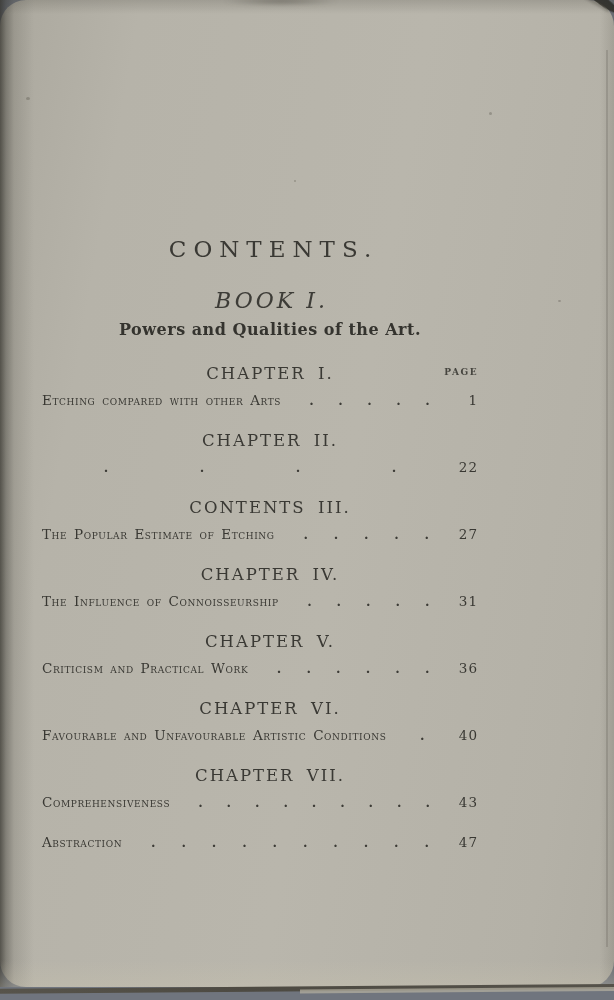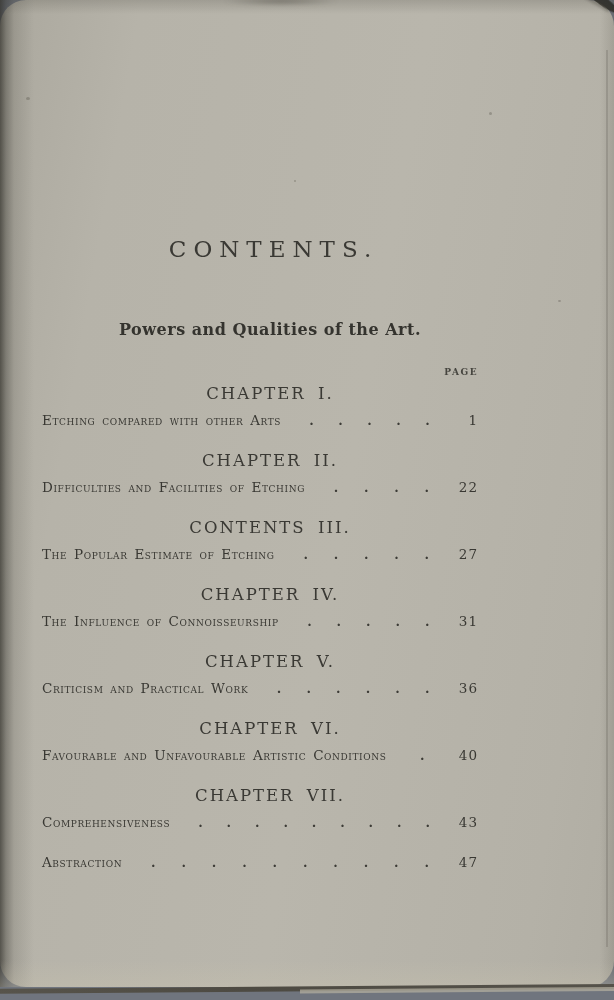--- a/index.html
+++ b/index.html
@@ -106,21 +106,21 @@
     color: #34332e;
   }
   .chapters-list {
     position: absolute; top: 364px; left: 0; width: 100%;
   }
   .page-column-label {
     position: absolute; top: 3px; right: 22px;
     font-size: 9px; letter-spacing: 1.5px; font-weight: bold;
     color: #46453f;
   }
-  .chapter-block { margin-bottom: 21px; margin-top: 20px; }
+  .chapter-block { margin-bottom: 21px; }
   .chapter-heading {
     text-align: center;
     font-size: 16.5px; line-height: 20px;
     letter-spacing: 2px; word-spacing: 5px;
     margin-bottom: 7px;
     color: #3a3934;
   }
   .entry-row {
     display: flex; align-items: baseline;
     padding-right: 22px; padding-left: 2px;
@@ -158,20 +158,21 @@
   <div class="corner-mark"></div>
   <div class="corner-mark-fade"></div>
   <div class="speck s1"></div>
   <div class="speck s2"></div>
   <div class="speck s3"></div>
   <div class="speck s4"></div>
   <div class="page-bottom-light"></div>
 
   <div class="page-content">
     <div class="contents-title">CONTENTS.</div>
+    <div class="book-heading">BOOK I.</div>
     <div class="book-subtitle">Powers and Qualities of the Art.</div>
     <div class="chapters-list">
       <div class="page-column-label">PAGE</div>
 
     <div class="chapter-block">
           <div class="chapter-heading">CHAPTER I.</div>
           <div class="entry-row">
             <span class="entry-title">Etching compared with other Arts</span>
             <span class="dot-leader">
               <span class="dot">.</span>
@@ -179,21 +180,20 @@
               <span class="dot">.</span>
               <span class="dot">.</span>
               <span class="dot">.</span>
             </span>
             <span class="entry-page-number">1</span>
           </div>
         </div>
         <div class="chapter-block">
           <div class="chapter-heading">CHAPTER II.</div>
           <div class="entry-row">
-            <span class="entry-title">Difficulties and Facilities of Etching</span>
             <span class="dot-leader">
               <span class="dot">.</span>
               <span class="dot">.</span>
               <span class="dot">.</span>
               <span class="dot">.</span>
             </span>
             <span class="entry-page-number">22</span>
           </div>
         </div>
         <div class="chapter-block">

